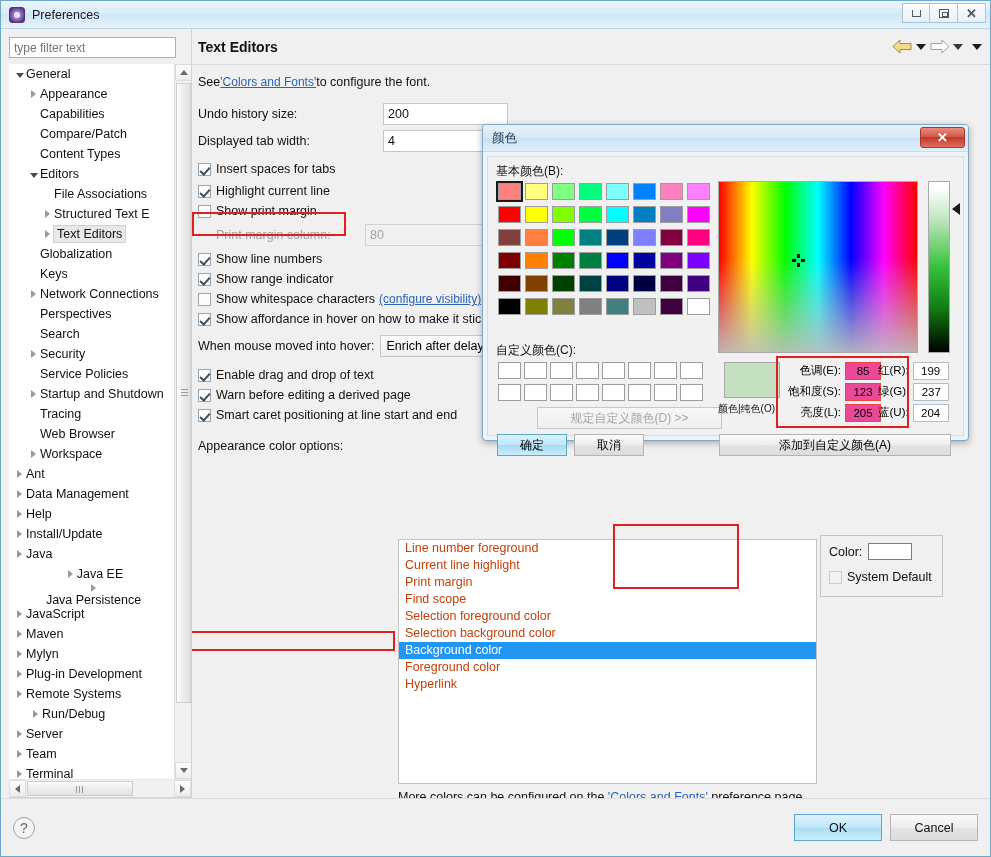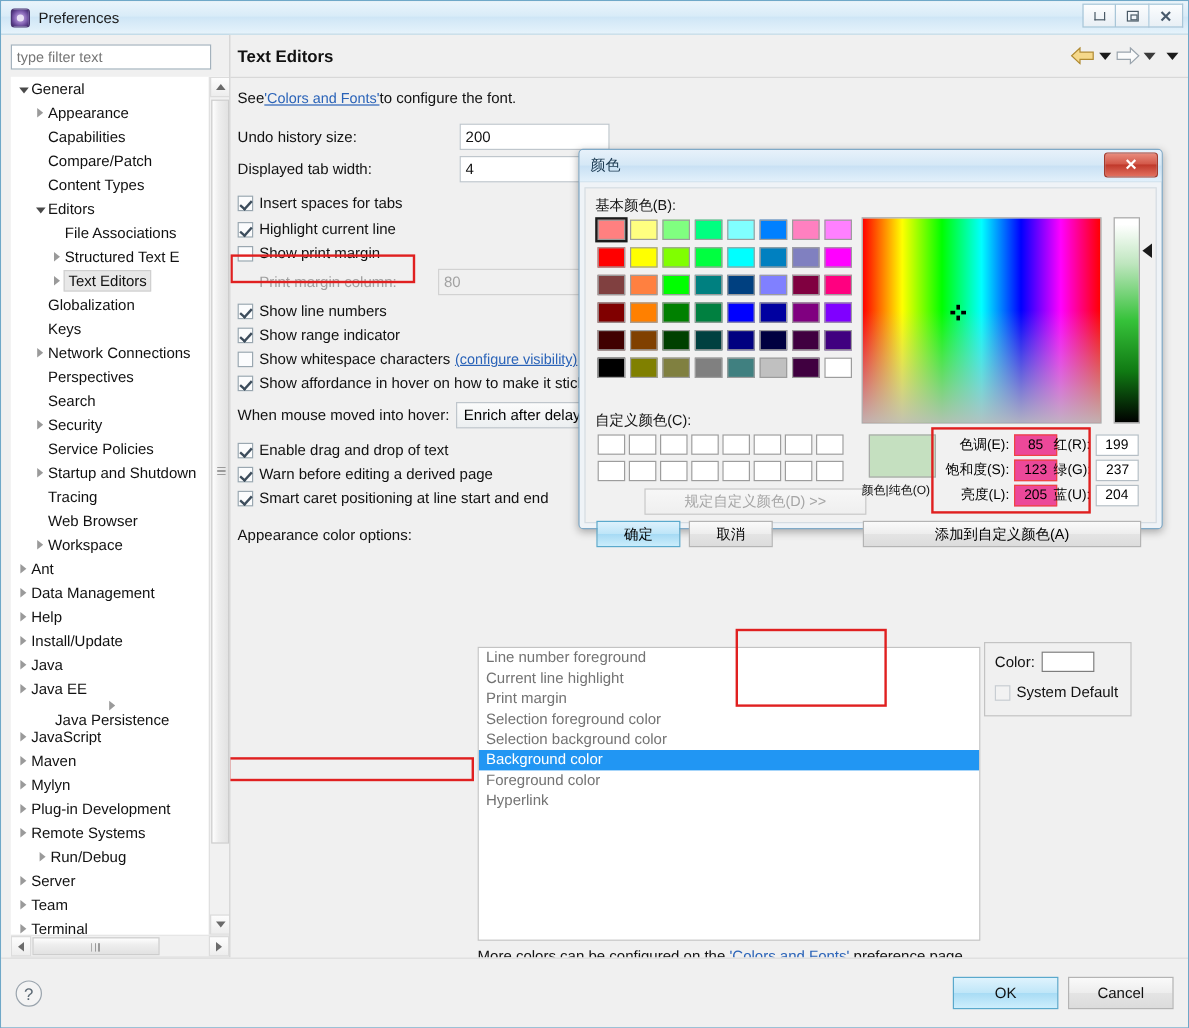--- a/index.html
+++ b/index.html
@@ -230,21 +230,21 @@
   
   .hl-rect { position: absolute; border: 2px solid #e02020; pointer-events: none; }
 
   
   #color-list {
     position: absolute; left: 206px; top: 474px;
     width: 419px; height: 245px;
     border: 1px solid #c3c3c3; background: #fff;
     overflow: hidden;
   }
-  #color-list .cl-item { height: 17px; line-height: 17px; padding-left: 6px; font-size: 12.5px; color:#737373; white-space: nowrap;}
+  #color-list .cl-item { height: 17px; line-height: 17px; padding-left: 6px; font-size: 12.5px; color:#c2410c; white-space: nowrap;}
   #color-list .cl-item.sel { background: #2196f3; color: #fff; }
 
   #color-box {
     position: absolute; left: 628px; top: 470px;
     width: 123px; height: 62px;
     border: 1px solid #c3c3c3;
     background: #f0f0f0;
     padding: 7px 0 0 8px;
   }
   #color-swatch-outer {
@@ -570,21 +570,21 @@
                 <i class="arrow-collapsed"></i>
               </span>
               <span class="lbl">Install/Update</span>
             </div>
             <div class="tree-item" style="padding-left: 4px;">
               <span class="tw">
                 <i class="arrow-collapsed"></i>
               </span>
               <span class="lbl">Java</span>
             </div>
-            <div class="tree-item" style="padding-left: 4px;">
+            <div class="tree-item" style="padding-left: 4px; justify-content: center;">
               <span class="tw">
                 <i class="arrow-collapsed"></i>
               </span>
               <span class="lbl">Java EE</span>
             </div>
             <div class="tree-item" style="padding-left: 4px; flex-direction: column;">
               <span class="tw">
                 <i class="arrow-collapsed"></i>
               </span>
               <span class="lbl">Java Persistence</span>
@@ -762,20 +762,21 @@
         </div>
 
         <div class="row">
           <span class="lbl-txt">Appearance color options:</span>
         </div>
 
         <div id="color-list">
             <div class="cl-item">Line number foreground</div>
             <div class="cl-item">Current line highlight</div>
             <div class="cl-item">Print margin</div>
+            <div class="cl-item">Find scope</div>
             <div class="cl-item">Selection foreground color</div>
             <div class="cl-item">Selection background color</div>
             <div class="cl-item sel">Background color</div>
             <div class="cl-item">Foreground color</div>
             <div class="cl-item">Hyperlink</div>
           </div>
 
         <div id="color-box">
           <div style="display:flex;align-items:center;margin-bottom:7px">
             <span class="lbl-txt" style="margin-right:6px">Color:</span>

